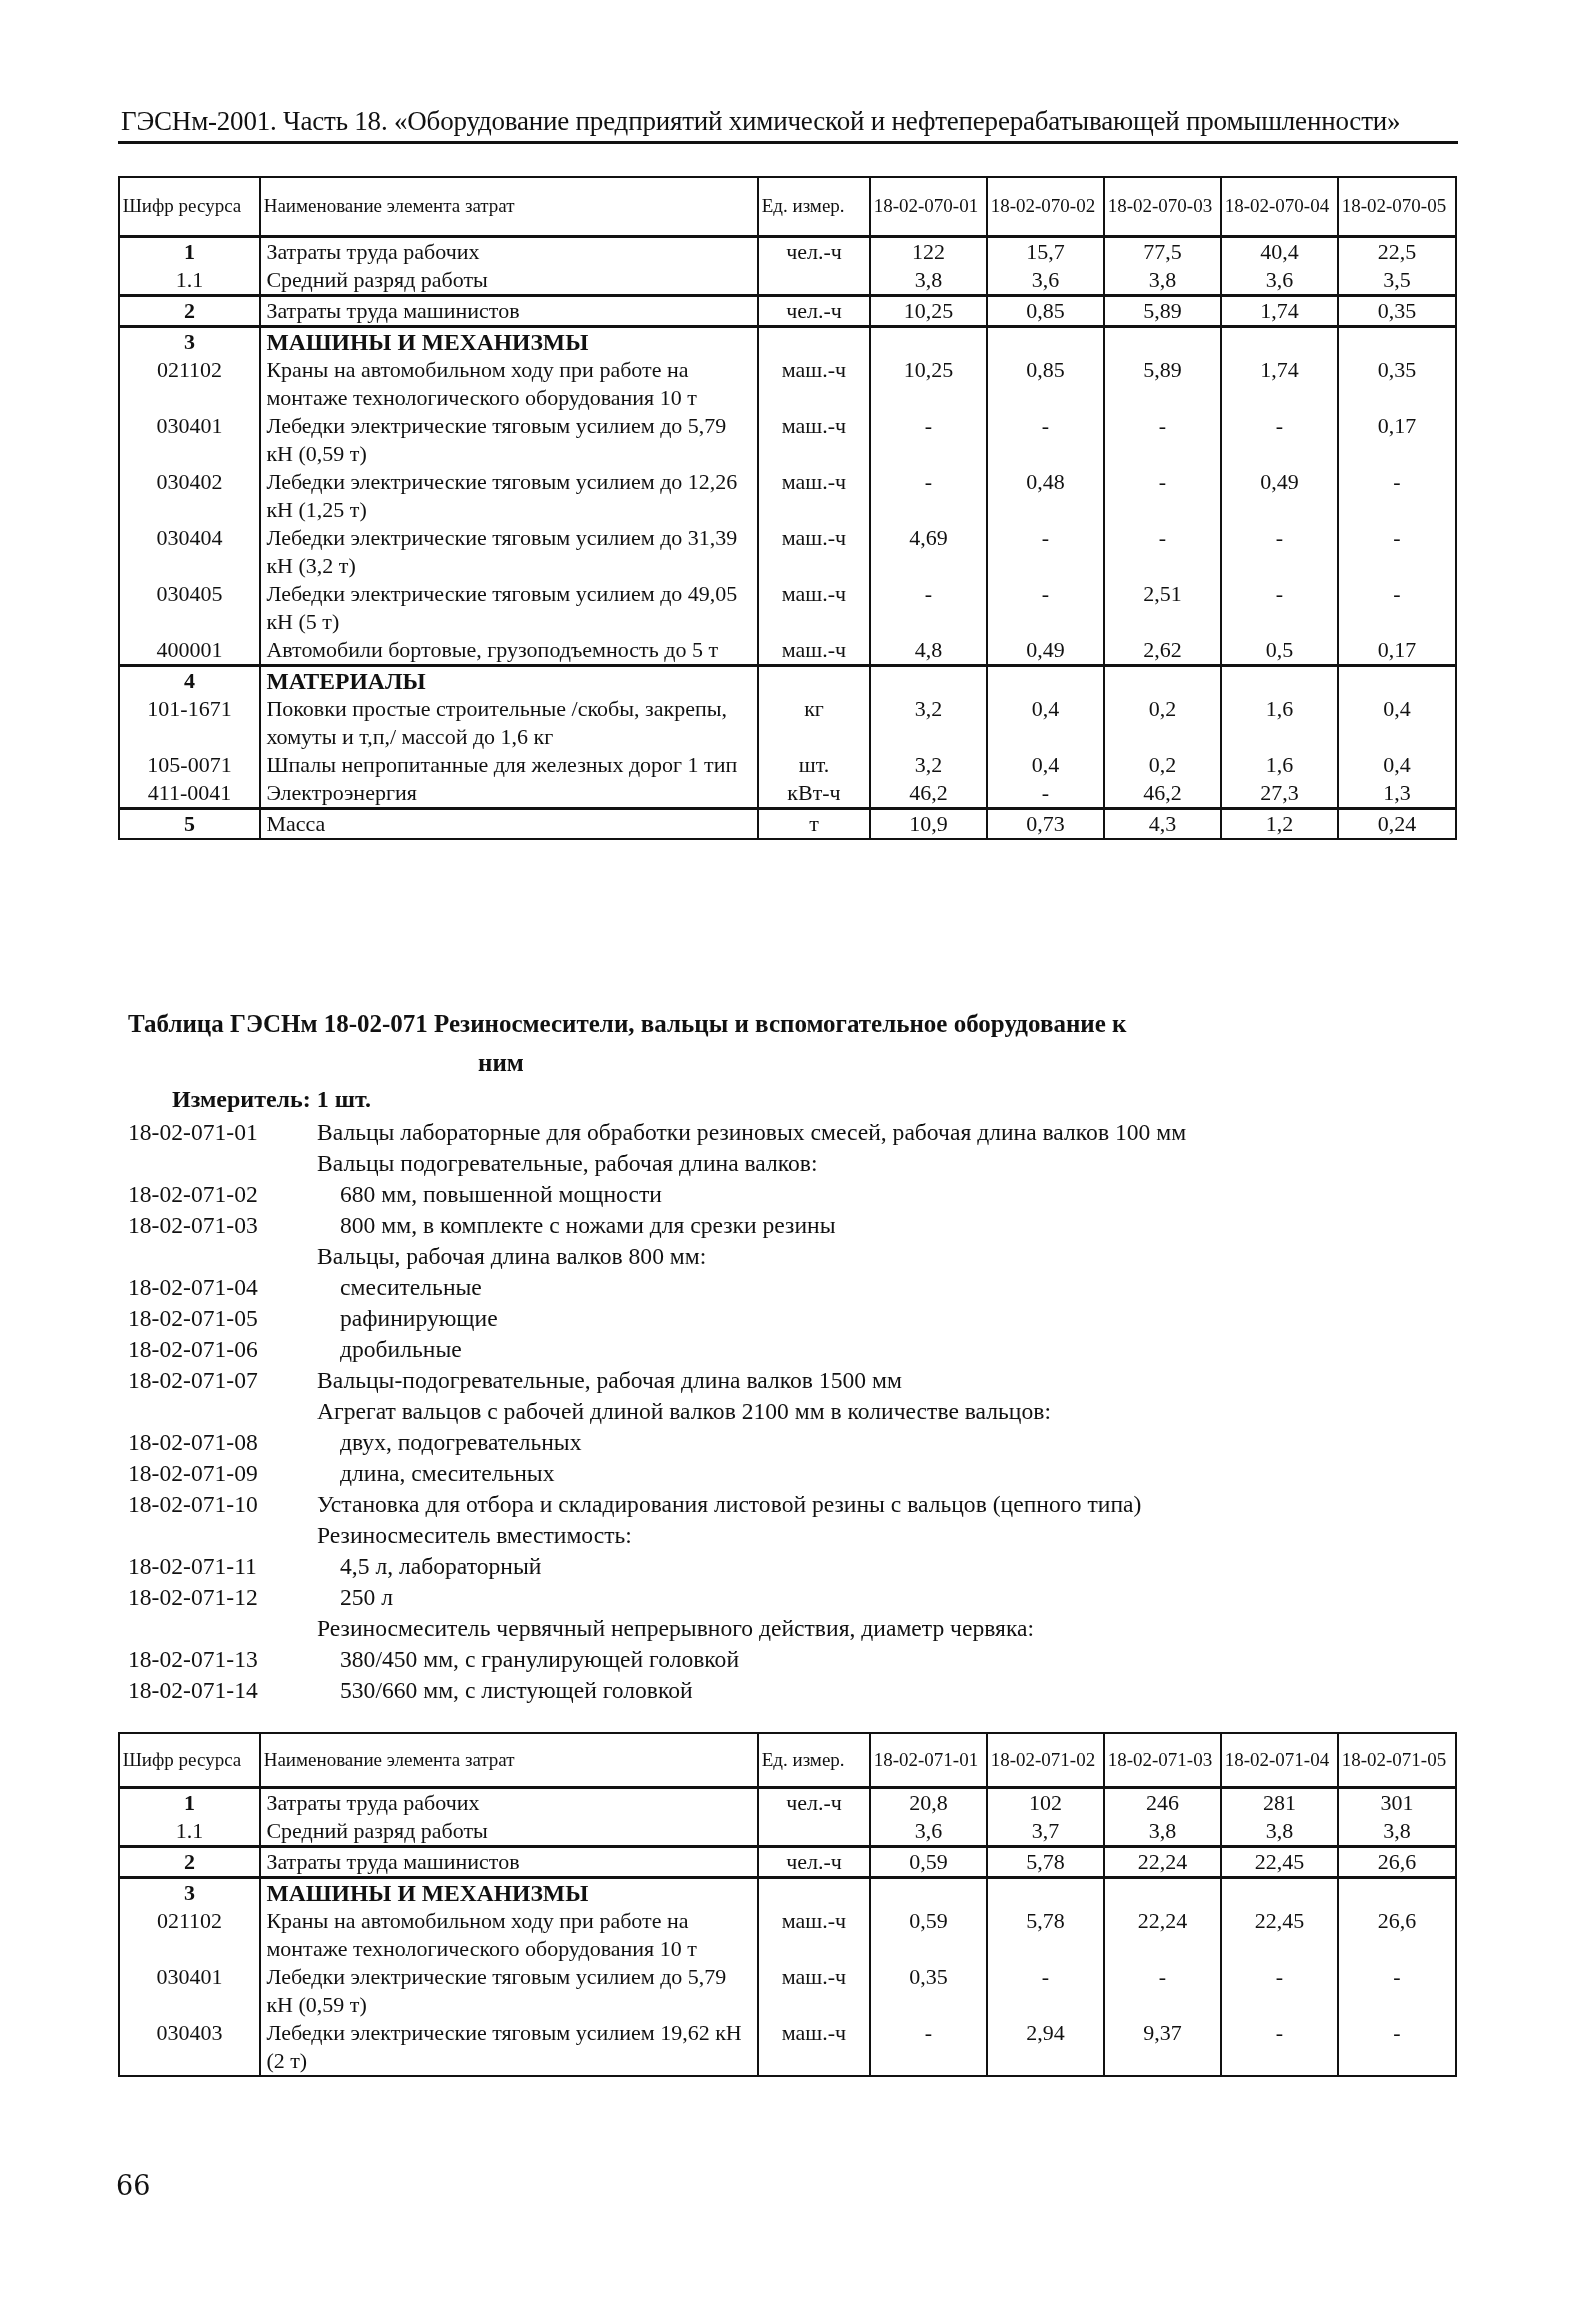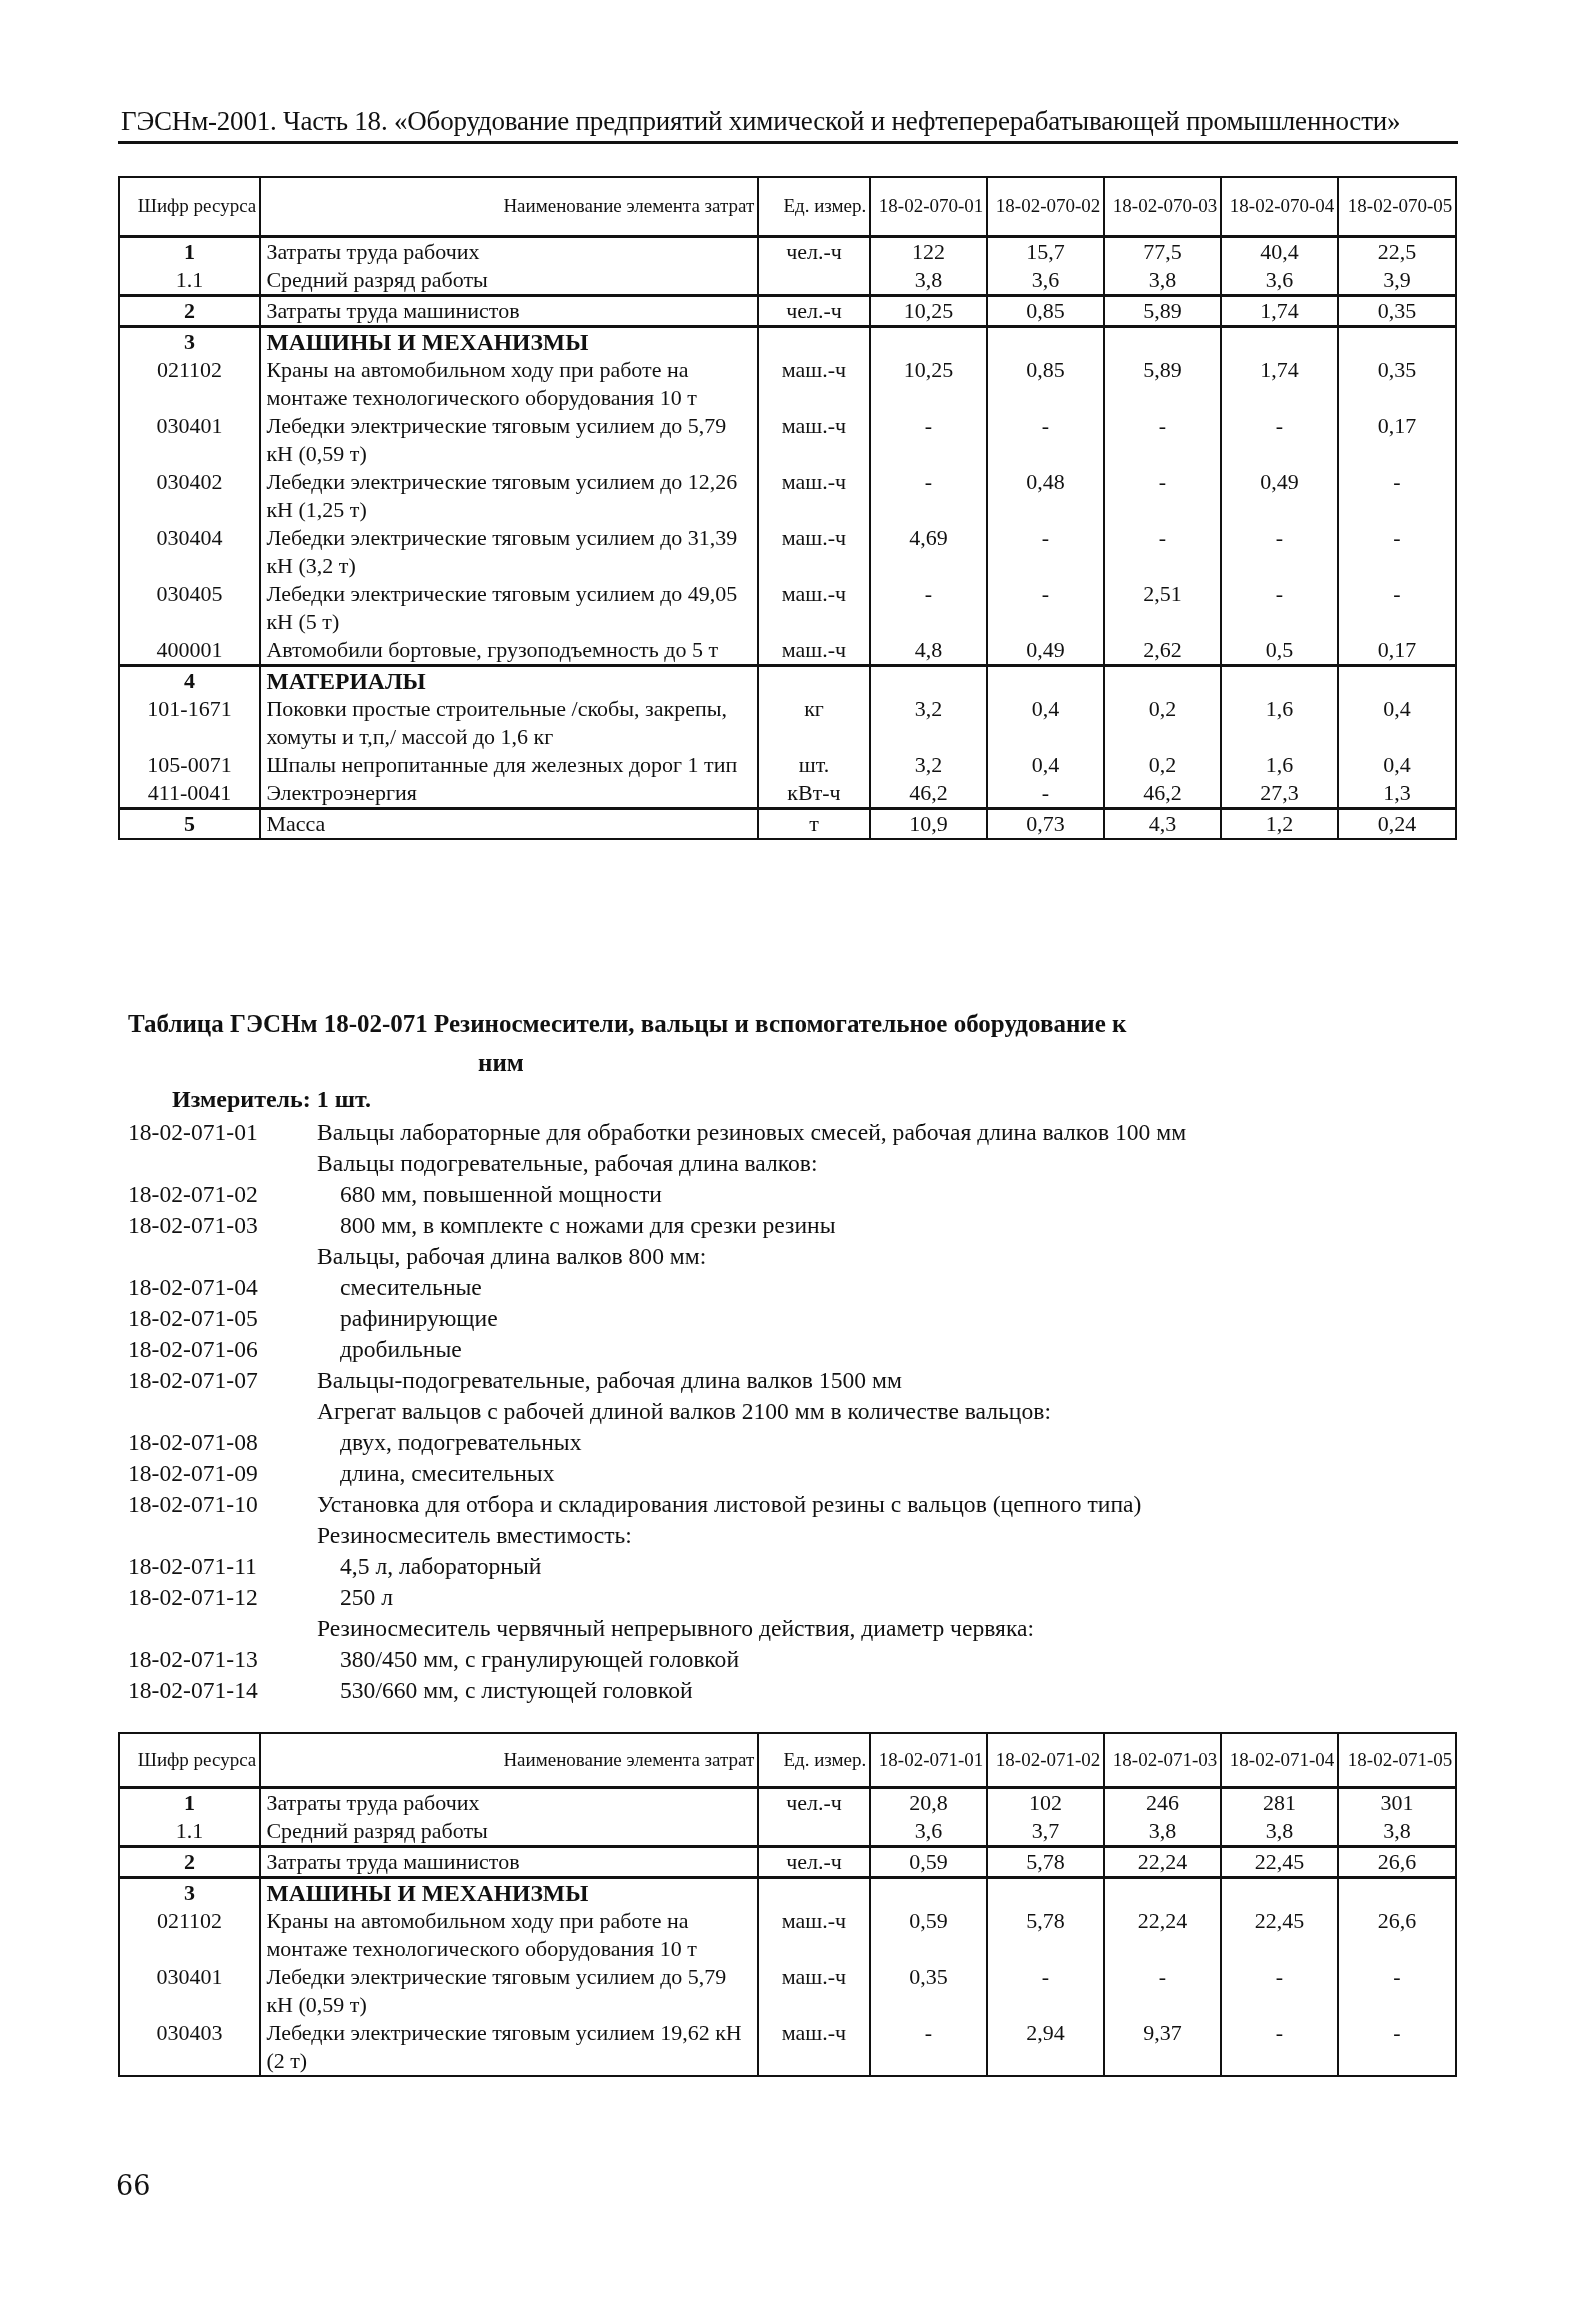--- a/index.html
+++ b/index.html
@@ -7,21 +7,21 @@
          font-family:"Liberation Serif","DejaVu Serif",serif; color:#111; }
   .running-head { position:absolute; left:121px; top:106px; width:1337px;
          font-size:27px; letter-spacing:-0.2px; white-space:nowrap; }
   .head-rule { position:absolute; left:118px; top:141px; width:1340px; height:2.7px; background:#111; }
 
   table.norm { position:absolute; left:118px; width:1338px; border-collapse:collapse;
          table-layout:fixed; font-size:22px; line-height:28px; }
   table.norm td, table.norm th { border-left:2px solid #111; border-right:2px solid #111;
          padding:0 5.4px; vertical-align:top; font-weight:normal; }
   table.norm th { border-top:2.7px solid #111; border-bottom:3.4px solid #111;
-         text-align:right; vertical-align:middle; font-size:19px; line-height:24px; padding:4px 2.7px; }
+         text-align:left; vertical-align:middle; font-size:19px; line-height:24px; padding:4px 2.7px; }
   table.norm td.c { text-align:center; }
   table.norm td.code { text-align:center; }
   table.norm tr.grp-start td { border-top:3.4px solid #111; }
   table.norm tr.last td { border-bottom:2.7px solid #111; }
   table.norm .bold { font-weight:bold; }
   table.norm .sect { font-weight:bold; font-size:23.6px;margin-top:8px; }
 
   .tbl-title { position:absolute; left:128px; top:1004px; width:1340px; font-weight:bold;
          font-size:25px; line-height:39px; }
   .tbl-title .l2 { display:block; padding-left:350px; }
@@ -74,21 +74,21 @@
       <td class="c">22,5</td>
     </tr>
     <tr>
       <td class="code">1.1</td>
       <td>Средний разряд работы</td>
       <td class="c"></td>
       <td class="c">3,8</td>
       <td class="c">3,6</td>
       <td class="c">3,8</td>
       <td class="c">3,6</td>
-      <td class="c">3,9</td>
+      <td class="c">3,5</td>
     </tr>
     <tr class="grp-start">
       <td class="code bold">2</td>
       <td>Затраты труда машинистов</td>
       <td class="c">чел.-ч</td>
       <td class="c">10,25</td>
       <td class="c">0,85</td>
       <td class="c">5,89</td>
       <td class="c">1,74</td>
       <td class="c">0,35</td>

